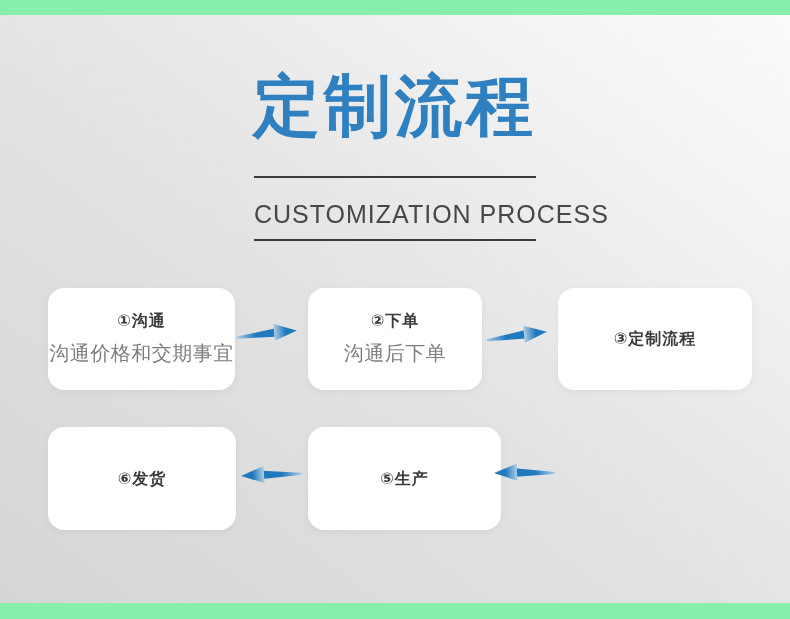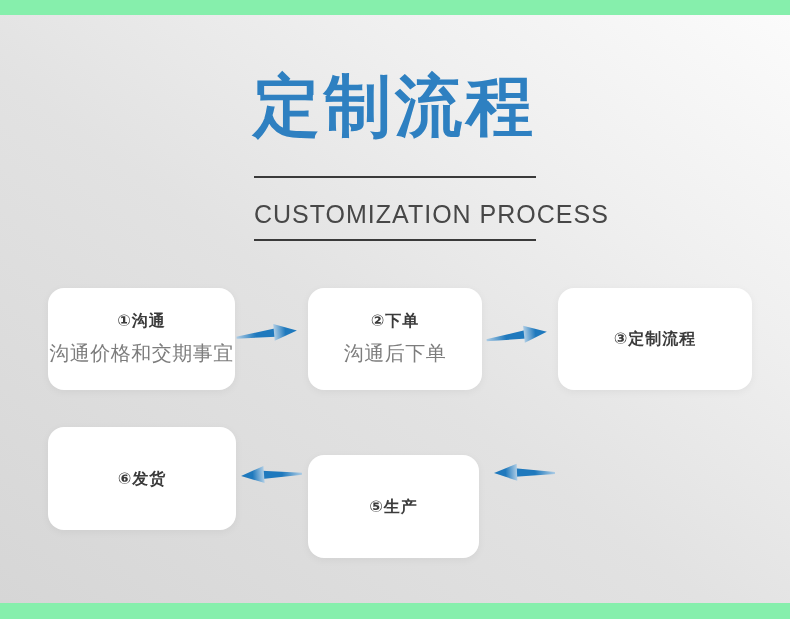--- a/index.html
+++ b/index.html
@@ -62,21 +62,21 @@
     display:flex;
     flex-direction:column;
     align-items:center;
     justify-content:center;
     text-align:center;
   }
   .card-1{left:48px;top:288px;width:187px;height:102px;}
   .card-2{left:308px;top:288px;width:174px;height:102px;}
   .card-3{left:558px;top:288px;width:194px;height:102px;}
   .card-4{left:558px;top:427px;width:194px;height:103px;}
-  .card-5{left:308px;top:427px;width:171px;height:103px;margin-top:28px;}
+  .card-5{left:308px;top:427px;width:193px;height:103px;}
   .card-6{left:48px;top:427px;width:188px;height:103px;}
   .step-heading{
     font-size:16px;
     font-weight:bold;
     color:var(--step-title-dark);
     letter-spacing:1px;
     line-height:1.2;
     white-space:nowrap;
   }
   .step-number{font-weight:bold;}

